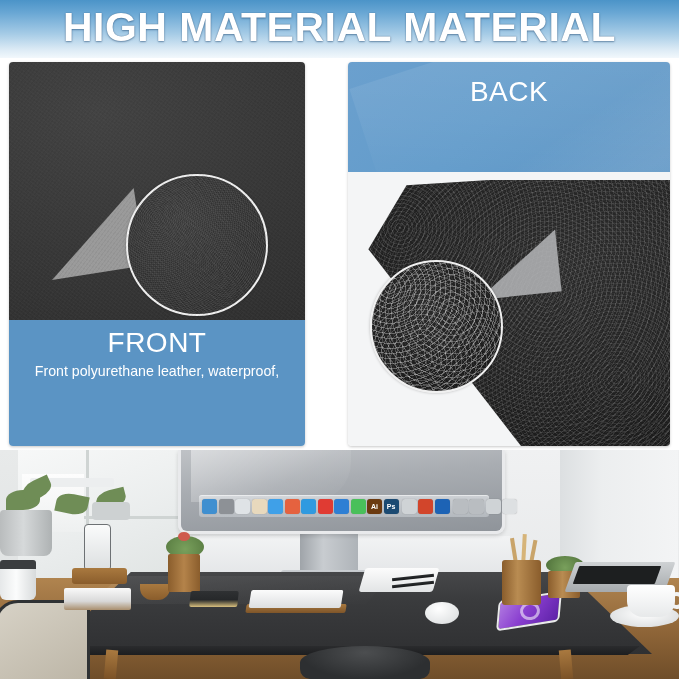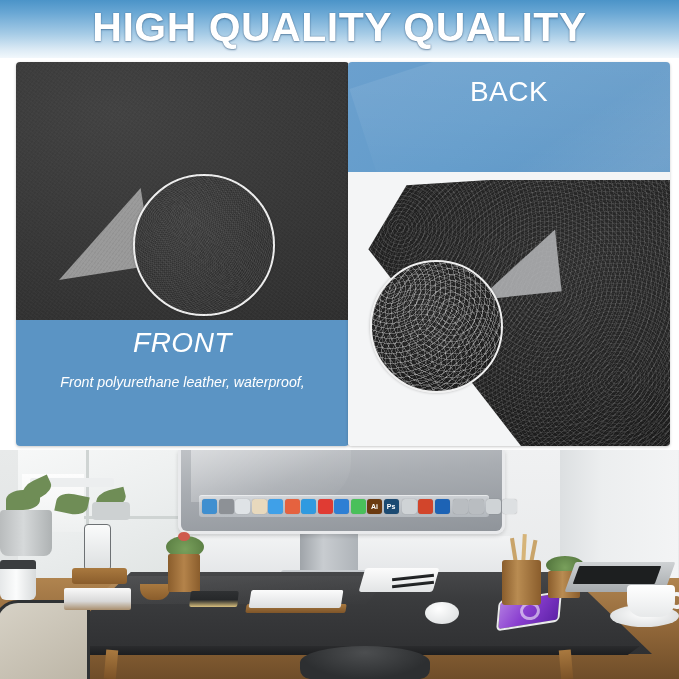--- a/index.html
+++ b/index.html
@@ -26,21 +26,21 @@
 
   
   #cards { position:absolute; left:0; top:58px; width:679px; height:392px; }
 
   .card {
     position:absolute; top:4px; height:384px;
     border-radius:4px; overflow:hidden;
     box-shadow:0 1px 3px rgba(0,0,0,.22);
     background:#ffffff;
   }
-  #card-front { left:16px; width:333px;font-style:italic; }
+  #card-front { left:9px; width:296px; }
   #card-back  { left:348px; width:322px; }
 
   
   #front-photo {
     position:absolute; left:0; top:0; width:100%; height:258px;
     background:
       radial-gradient(ellipse 120% 100% at 30% 20%, #434343 0%, #383838 55%, #2f2f2f 100%);
   }
   #front-photo::after{
     content:""; position:absolute; inset:0;
@@ -83,21 +83,21 @@
     padding:7px 8px 0 8px;
     text-align:center;
   }
   #front-heading {
     font-size:28px; color:#ffffff; font-weight:normal;
     letter-spacing:.5px; line-height:1.16;
   }
   .body-text {
     color:#ffffff; font-size:14.2px; line-height:1.52;
   }
-  #front-body { margin-top:13px; padding:0 3px; }
+  #front-body { margin-top:2px; padding:0 3px; }
 
   
   #back-caption {
     position:absolute; left:0; top:0; width:100%; height:110px;
     background:linear-gradient(135deg,#6ba0ce 0%, #639ccb 45%, #5b93c3 100%);
     overflow:hidden;
     text-align:center;
     padding-top:14px;
   }
   #back-caption::before{
@@ -339,21 +339,21 @@
   #table-leg-r{ left:560px; top:200px; width:12px; height:29px;
                 background:linear-gradient(180deg,#a9793f 0%, #7b5227 100%); transform:rotate(-5deg); }
   #stool      { left:300px; top:196px; width:130px; height:33px;
                 background:radial-gradient(ellipse at 50% 20%, #4c4e50 0%, #2d2f31 70%);
                 border-radius:50% 50% 10px 10px; }
 </style>
 </head>
 <body>
 
 <div id="header">
-  <div id="header-title">HIGH QUALITY QUALITY</div>
+  <div id="header-title">HIGH MATERIAL MATERIAL</div>
 </div>
 
 <div id="cards">
 
   <div class="card" id="card-front">
     <div id="front-photo">
       <div class="mag-pointer" id="front-pointer"></div>
       <div class="mag-circle" id="front-circle"></div>
     </div>
     <div id="front-caption">

